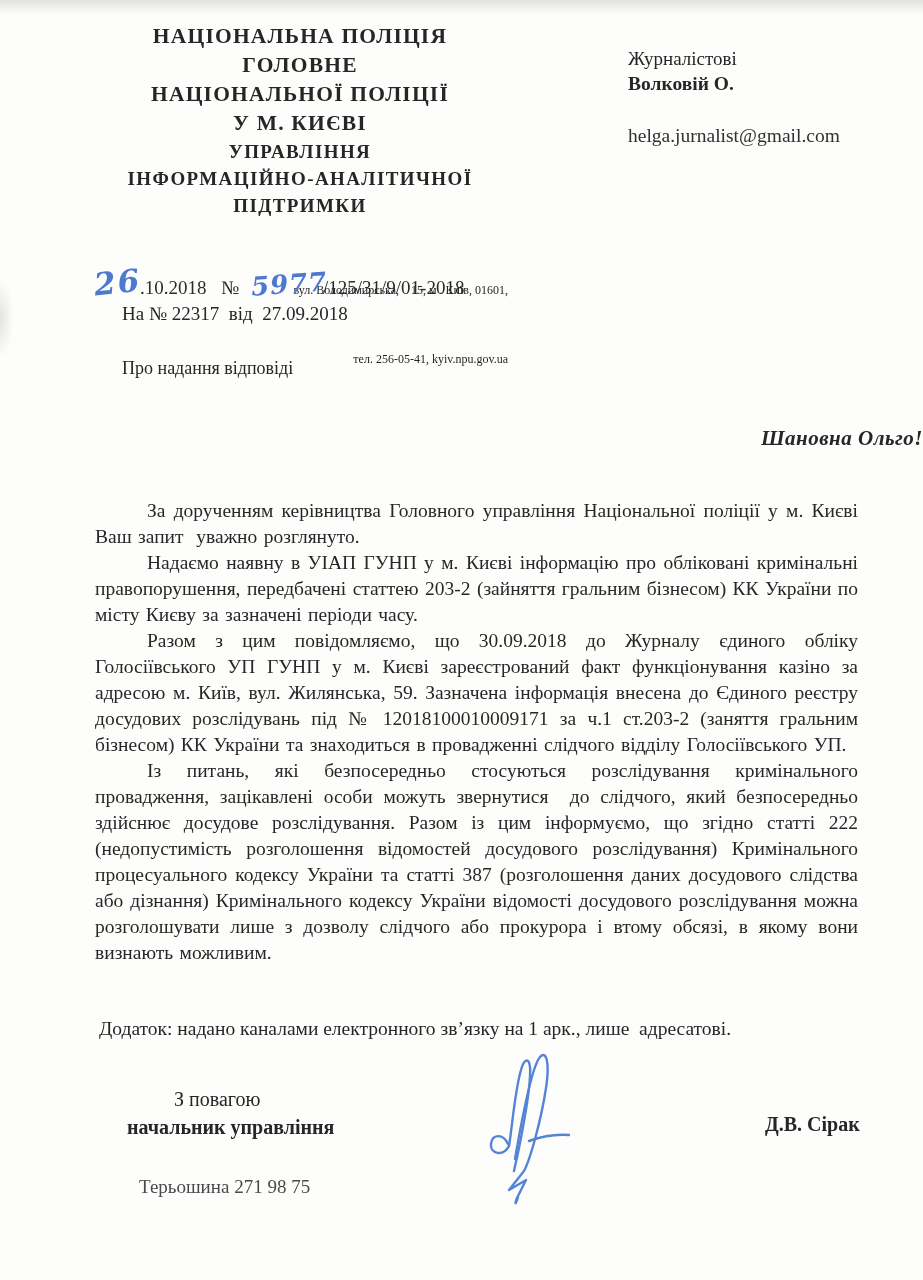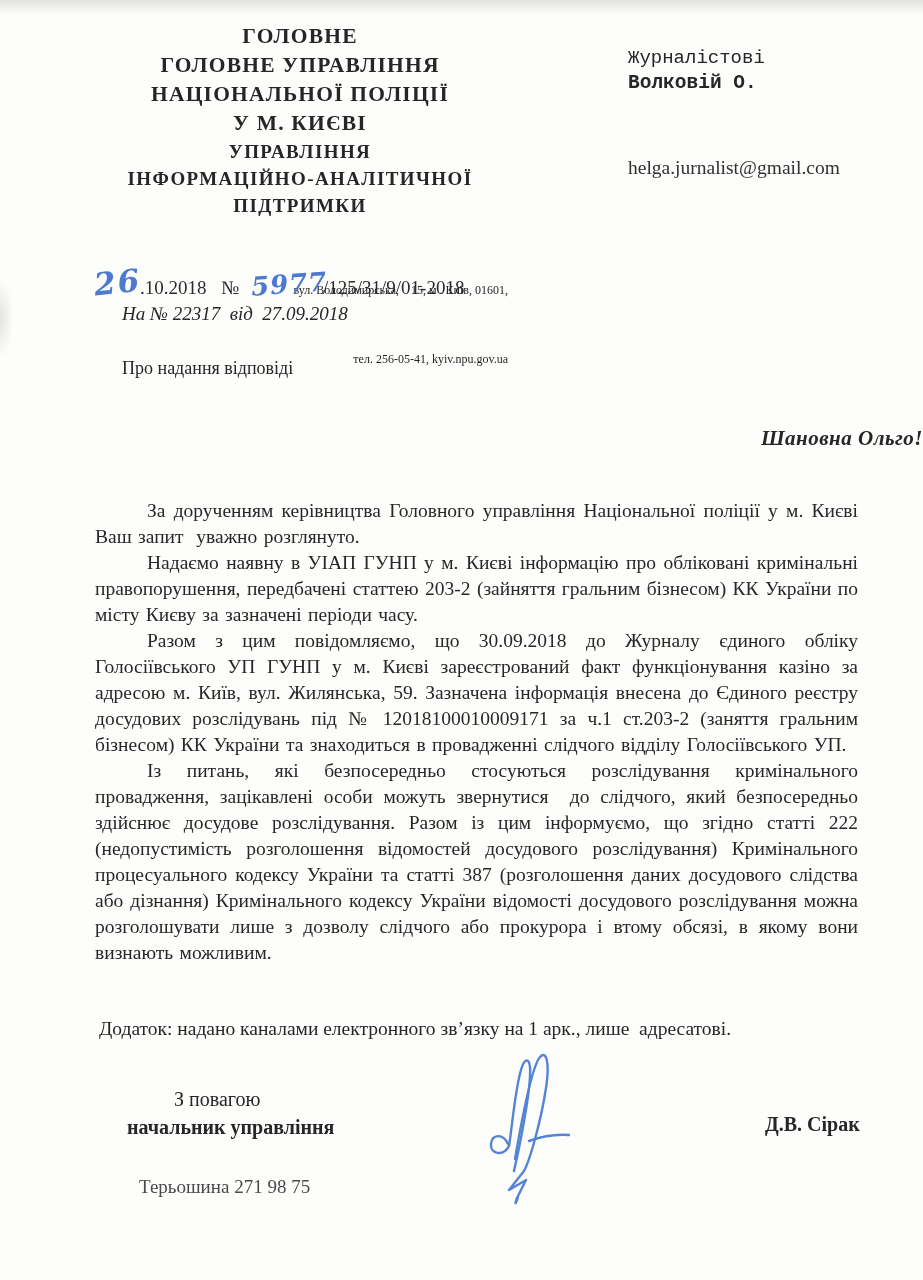--- a/index.html
+++ b/index.html
@@ -32,26 +32,26 @@
   .date-text{font-size:19px;color:#2b2b2b;}
   .ink{
     color:#4d79cf;font-style:italic;font-weight:bold;
     font-family:"DejaVu Serif",serif;
   }
   .ink-day{left:94px;top:264px;font-size:31px;transform:rotate(-6deg);letter-spacing:2px;}
   .ink-num{left:251px;top:269px;font-size:26px;transform:rotate(-4deg);letter-spacing:1px;}
   .date-a{left:140px;top:277px;}
   .date-b{left:221px;top:277px;}
   .date-c{left:323px;top:277px;}
-  .ref-line{left:122px;top:303px;font-size:19px;white-space:pre-wrap;font-style:italic;}
+  .ref-line{left:122px;top:303px;font-size:19px;white-space:pre-wrap;}
 
   
-  .addressee{left:628px;top:46px;width:270px;font-size:19px;line-height:25px;font-family:Liberation Mono, monospace;}
+  .addressee{left:628px;top:46px;width:270px;font-size:19px;line-height:25px;}
   .addressee .name{font-weight:bold;font-size:19.5px;}
-  .email{left:628px;top:157px;font-size:19.5px;color:#303030;}
+  .email{left:628px;top:125px;font-size:19.5px;color:#303030;}
 
   
   .subject{left:122px;top:358px;font-size:18px;}
   .salutation{left:0;top:426px;width:923px;text-align:right;font-size:21px;font-weight:bold;font-style:italic;letter-spacing:.5px;}
 
   
   .body-block{
     left:95px;top:498px;width:763px;
     font-size:19.5px;line-height:26px;text-align:justify;
     word-spacing:1.5px;color:#272727;
@@ -69,22 +69,22 @@
   .signature-svg{left:466px;top:1048px;}
 </style>
 </head>
 <body>
 
 <div class="page">
   <div class="scan-top-band"></div>
   <div class="scan-smudge"></div>
 
   <div class="abs org-block">
+    <div class="org-line">НАЦІОНАЛЬНА  ПОЛІЦІЯ</div>
     <div class="org-line">ГОЛОВНЕ</div>
-    <div class="org-line">ГОЛОВНЕ УПРАВЛІННЯ</div>
     <div class="org-line">НАЦІОНАЛЬНОЇ ПОЛІЦІЇ</div>
     <div class="org-line">У М. КИЄВІ</div>
     <div class="dept-line">УПРАВЛІННЯ</div>
     <div class="dept-line">ІНФОРМАЦІЙНО-АНАЛІТИЧНОЇ</div>
     <div class="dept-line">ПІДТРИМКИ</div>
   </div>
 
   <div class="abs addr-block">
     <div>вул. Володимирська,    15, м . Київ, 01601,</div>
     <div>тел. 256-05-41, kyiv.npu.gov.ua</div>

